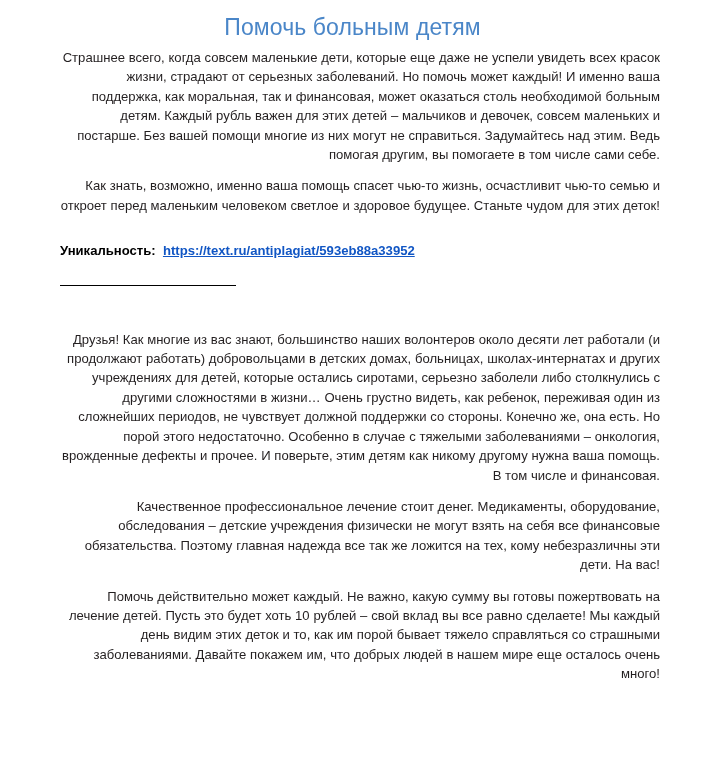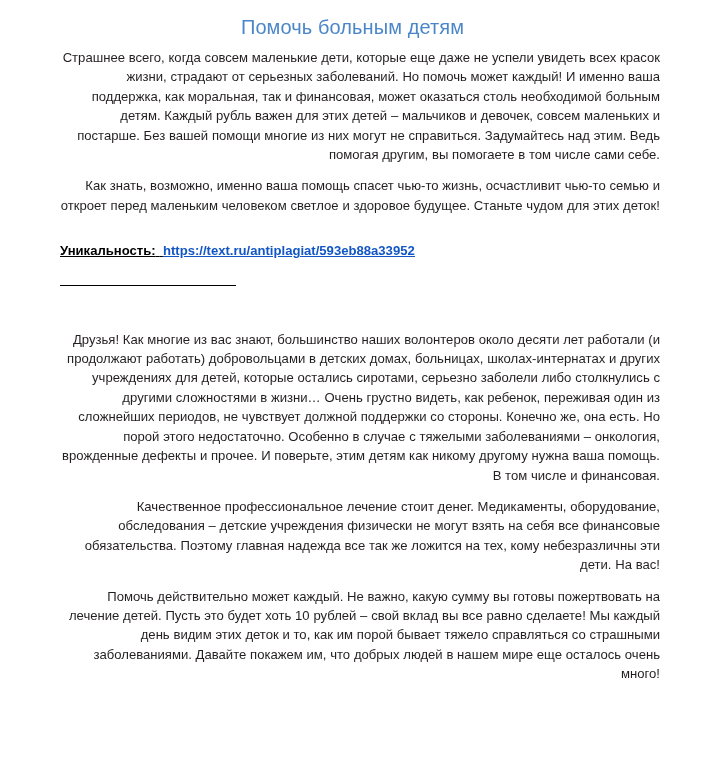--- a/index.html
+++ b/index.html
@@ -15,21 +15,21 @@
   }
   .page {
     position: relative;
     width: 705px;
     height: 760px;
     box-sizing: border-box;
     padding: 0;
   }
   .doc-title {
     text-align: center;
-    font-size: 20px;
+    font-size: 23px;
     line-height: 22px;
     color: #4a86c8;
     font-weight: normal;
     margin: 0;
     padding: 16px 0 10px 0;
     letter-spacing: 0.1px;
   }
   .body-block {
     padding-left: 60px;
     padding-right: 45px;
@@ -44,21 +44,20 @@
   }
   p.para:last-child {
     margin-bottom: 0;
   }
   .uniq-line {
     padding-left: 60px;
     font-size: 13.1px;
     line-height: 19.4px;
     font-weight: bold;
     color: #000000;
-    text-decoration: underline;
   }
   .uniq-label {
     color: #000000;
     font-weight: bold;
   }
   .uniq-link {
     color: #1156c4;
     font-weight: bold;
     text-decoration: underline;
   }

